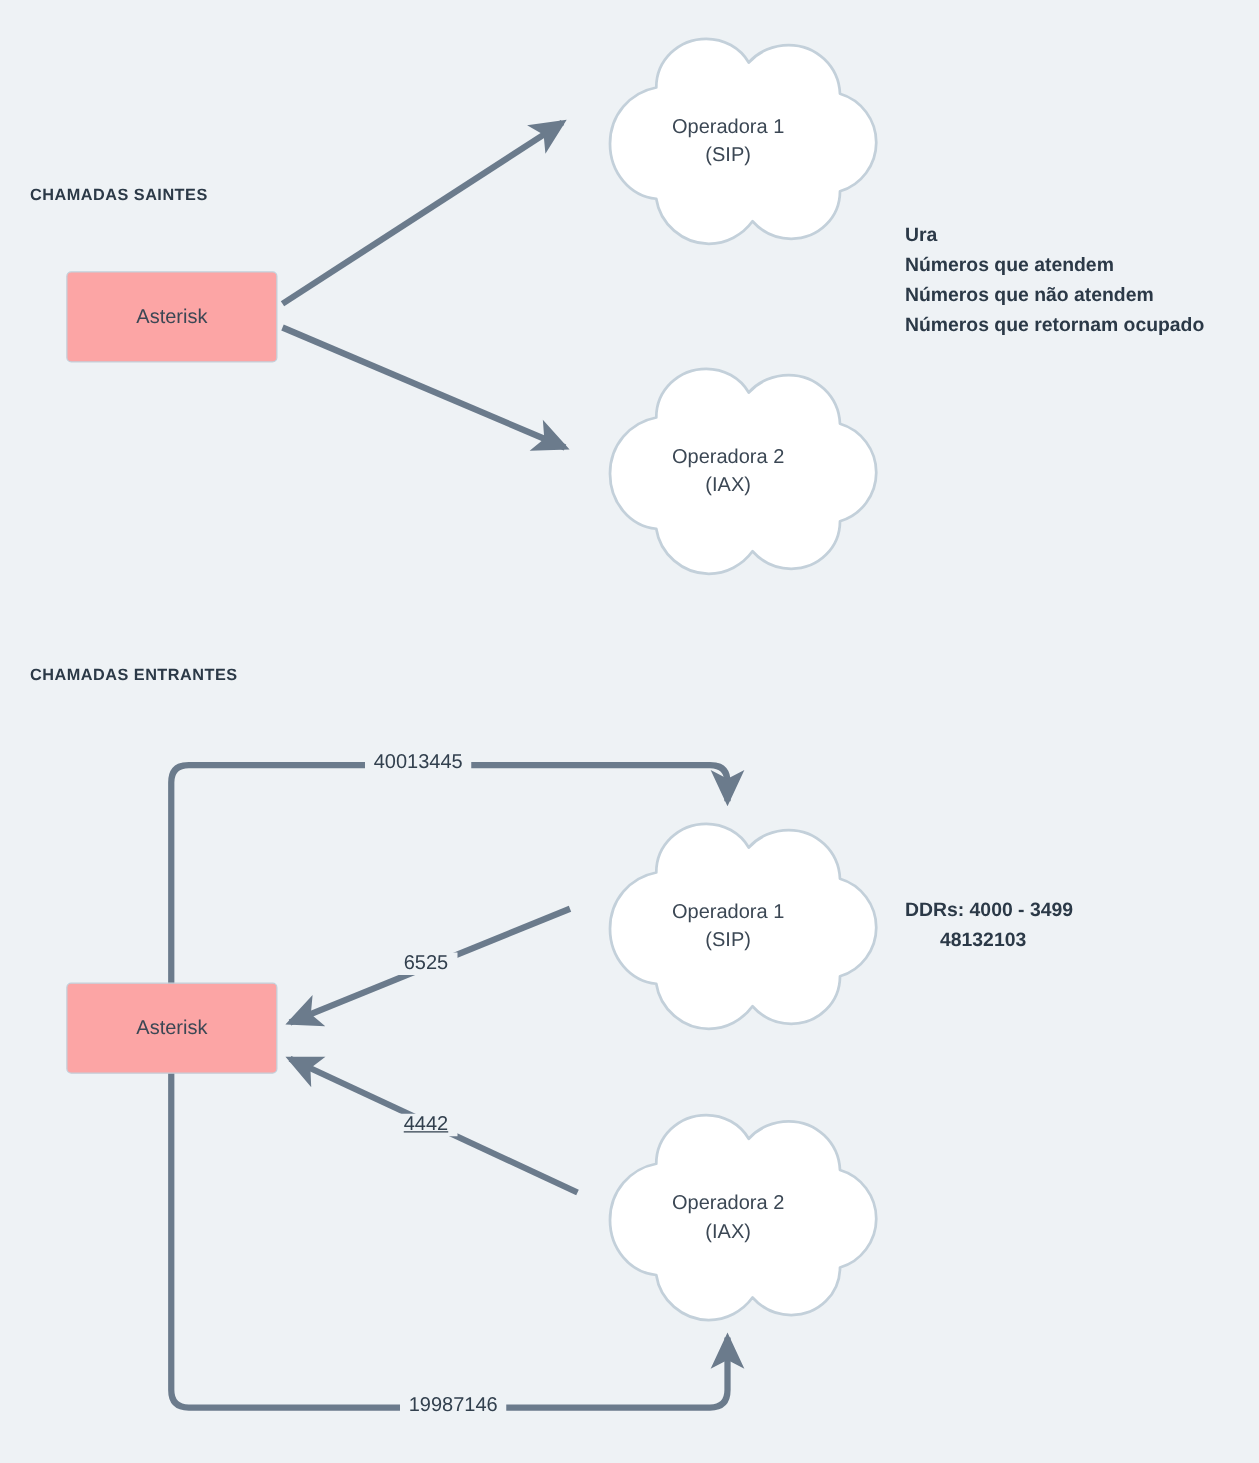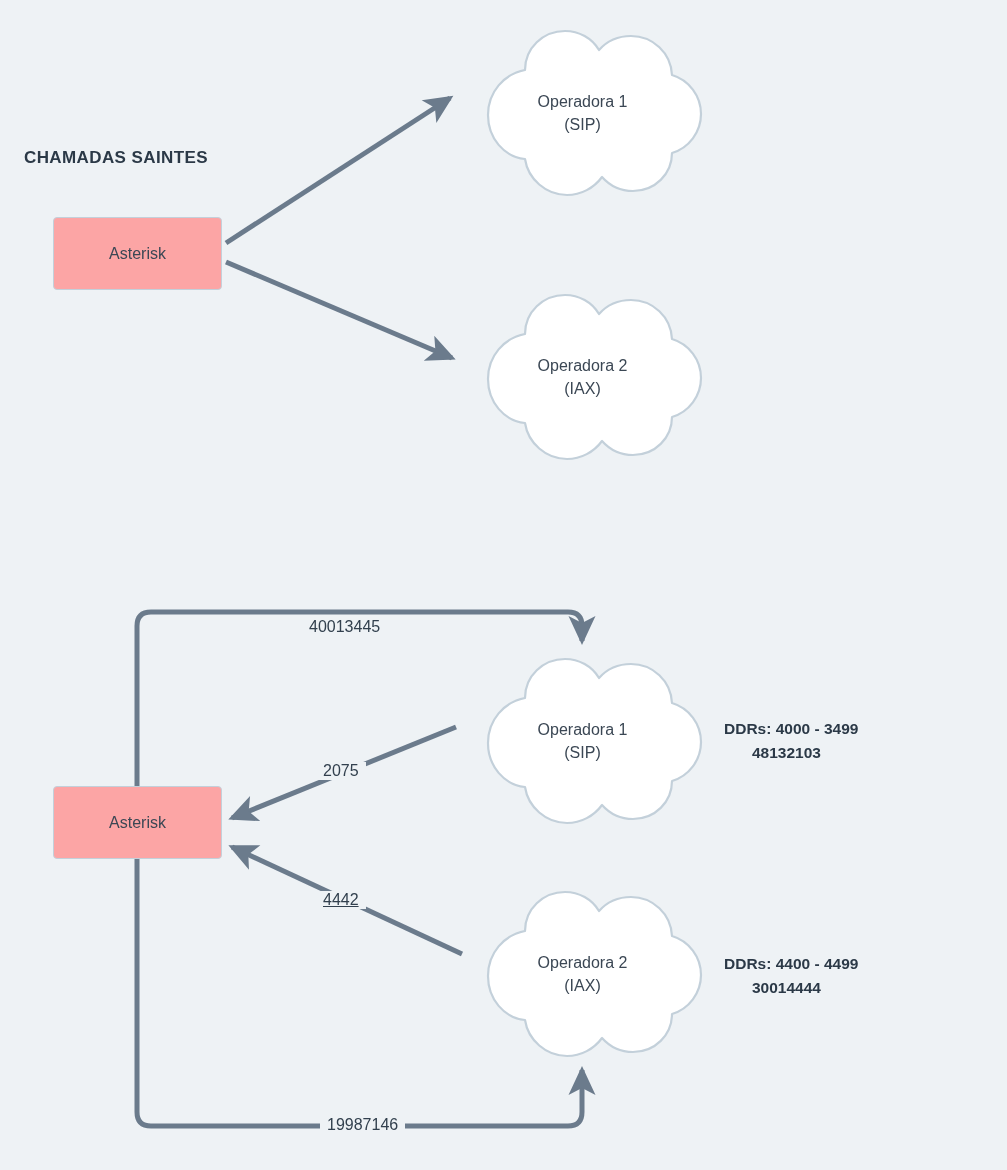--- a/index.html
+++ b/index.html
@@ -10,21 +10,21 @@
   #page {
     position: relative;
     width: 1007px;
     height: 1170px;
     background: #eef2f5;
     font-family: "Liberation Sans", "DejaVu Sans", sans-serif;
     overflow: hidden;
   }
   .section-title {
     position: absolute;
-    font-size: 17px;
+    font-size: 13px;
     font-weight: bold;
     letter-spacing: 0.4px;
     color: #2b3947;
     white-space: nowrap;
   }
   #title-outgoing { left: 24px; top: 148px; }
   #title-incoming { left: 24px; top: 532px; }
 
   .node-box {
     position: absolute;
@@ -78,21 +78,21 @@
 
   .edge-label {
     position: absolute;
     font-size: 16px;
     color: #32404e;
     background: #eef2f5;
     padding: 0 7px;
     white-space: nowrap;
     z-index: 6;
   }
-  #lbl-40013445 { left: 292px; top: 618px; margin-left: 10px; }
+  #lbl-40013445 { left: 292px; top: 601px; }
   #lbl-3445     { left: 316px; top: 762px; }
   #lbl-4442     { left: 316px; top: 891px; text-decoration: underline; }
   #lbl-30014442 { left: 320px; top: 1116px; }
 
   svg.layer {
     position: absolute;
     left: 0;
     top: 0;
     width: 1007px;
     height: 1170px;
@@ -119,20 +119,21 @@
 
     <line x1="456" y1="727" x2="232" y2="818" stroke="#6b7b8c" stroke-width="5" marker-end="url(#arrow)"></line>
 
     <line x1="462" y1="954" x2="232" y2="847" stroke="#6b7b8c" stroke-width="5" marker-end="url(#arrow)"></line>
 
     <path d="M137,845 L137,1112 Q137,1126 151,1126 L568,1126 Q582,1126 582,1112 L582,1070" fill="none" stroke="#6b7b8c" stroke-width="5" marker-end="url(#arrow)"></path>
   </svg>
 
   <div class="section-title" id="title-outgoing">CHAMADAS SAINTES</div>
 
+  <div class="section-title" id="title-incoming">CHAMADAS ENTRANTES</div>
 
   <div class="node-box" id="asterisk-out">Asterisk</div>
 
   <div class="cloud" id="cloud-op1-out">
     <svg width="255" height="190" viewBox="0 0 255 190">
       <path d="M70,52 C70,30 88,13 110,13 C124,13 137,20 144,32
                C152,23 164,18 176,18 C198,18 216,35 217,57
                C234,62 246,78 246,96 C246,114 234,130 217,135
                C217,156 200,173 178,173 C166,173 155,168 147,159
                C139,170 126,177 112,177 C91,177 73,161 70,141
@@ -152,20 +153,26 @@
                C217,156 200,173 178,173 C166,173 155,168 147,159
                C139,170 126,177 112,177 C91,177 73,161 70,141
                C49,139 33,120 33,97 C33,74 49,56 70,52 Z" fill="#ffffff" stroke="#c3d0da" stroke-width="2.2" stroke-linejoin="round"></path>
     </svg>
     <div class="cloud-label cloud-label-pos">
       <div>Operadora 2</div>
       <div>(IAX)</div>
     </div>
   </div>
 
+  <div class="side-note" id="note-features">
+    <span>Ura</span><br>
+    <span>Números que atendem</span><br>
+    <span>Números que não atendem</span><br>
+    <span>Números que retornam ocupado</span>
+  </div>
 
   <div class="node-box" id="asterisk-in">Asterisk</div>
 
   <div class="cloud" id="cloud-op1-in">
     <svg width="255" height="190" viewBox="0 0 255 190">
       <path d="M70,52 C70,30 88,13 110,13 C124,13 137,20 144,32
                C152,23 164,18 176,18 C198,18 216,35 217,57
                C234,62 246,78 246,96 C246,114 234,130 217,135
                C217,156 200,173 178,173 C166,173 155,168 147,159
                C139,170 126,177 112,177 C91,177 73,161 70,141
@@ -187,29 +194,25 @@
                C49,139 33,120 33,97 C33,74 49,56 70,52 Z" fill="#ffffff" stroke="#c3d0da" stroke-width="2.2" stroke-linejoin="round"></path>
     </svg>
     <div class="cloud-label cloud-label-pos">
       <div>Operadora 2</div>
       <div>(IAX)</div>
     </div>
   </div>
 
   <div class="edge-label" id="lbl-40013445">40013445</div>
 
-  <div class="edge-label" id="lbl-3445">2075</div>
+  <div class="edge-label" id="lbl-3445">6525</div>
 
   <div class="edge-label" id="lbl-4442">4442</div>
 
   <div class="edge-label" id="lbl-30014442">19987146</div>
 
   <div class="side-note" id="note-ddr1">
     <span>DDRs: 4000 - 3499</span>
     <span class="note-indent">48132103</span>
   </div>
 
-  <div class="side-note" id="note-ddr2">
-    <span>DDRs: 4400 - 4499</span>
-    <span class="note-indent">30014444</span>
-  </div>
 
 </div>
 
 </body></html>

